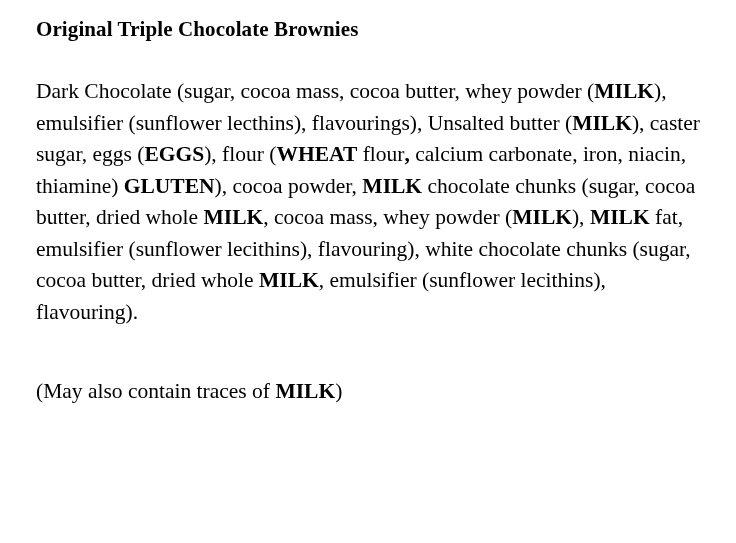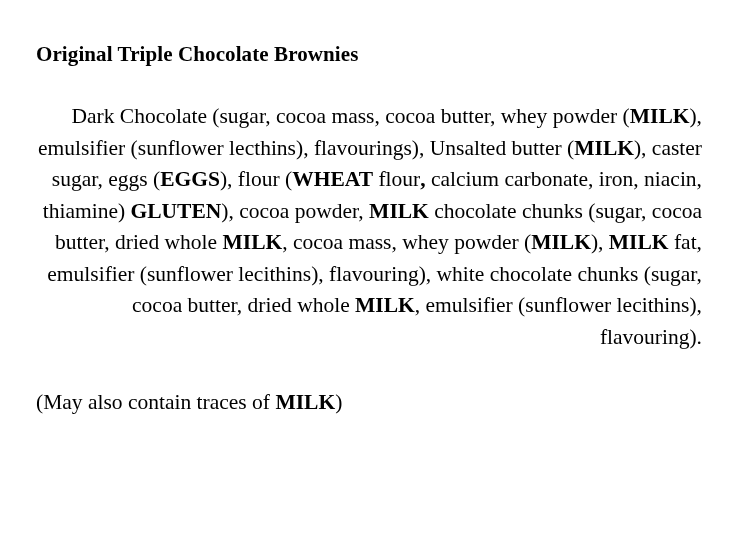--- a/index.html
+++ b/index.html
@@ -12,35 +12,35 @@
     background: #ffffff;
     font-family: "Liberation Serif", "DejaVu Serif", serif;
     color: #000000;
     overflow: hidden;
   }
   .page {
     position: relative;
     width: 736px;
     height: 543px;
     box-sizing: border-box;
-    padding: 42px 34px 0 36px;
+    padding: 17px 34px 0 36px;
     background: #ffffff;
   }
   .doc-title {
     font-size: 21px;
     font-weight: bold;
     letter-spacing: 0.1px;
     margin: 0 0 34px 0;
     line-height: 1.2;
   }
   .ingredients {
     font-size: 21.5px;
     line-height: 31.5px;
-    margin: 0 0 34px 0;
-    text-align: right;
+    margin: 0 0 48px 0;
+    text-align: left;
     max-width: 690px;
   }
   .ingredients b,
   .footnote b {
     font-weight: bold;
   }
   .footnote {
     font-size: 21.5px;
     line-height: 31.5px;
     margin: 0;

